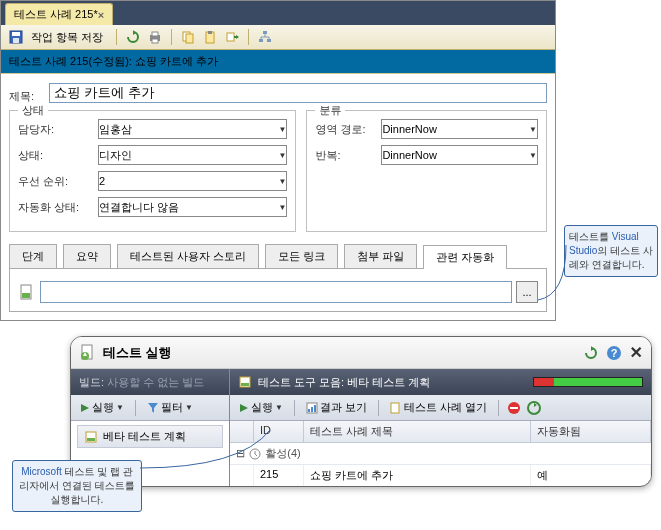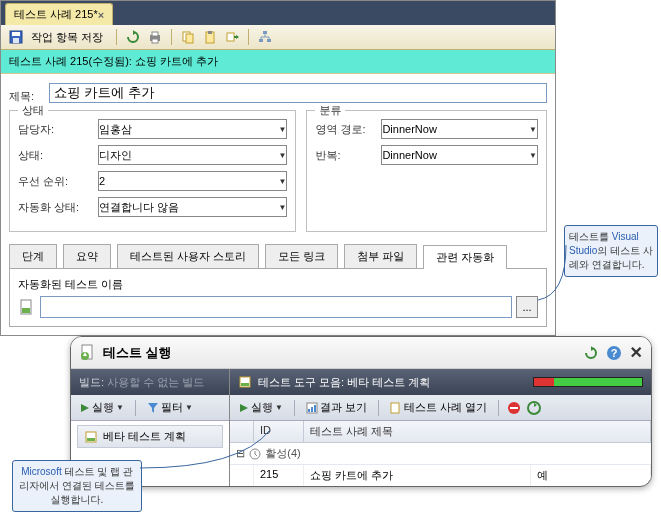--- a/index.html
+++ b/index.html
@@ -8,21 +8,21 @@
 .main-window { border: 1px solid #8a8a8a; width: 556px; background: #fff; }
 .tab-bar { background: #3b4a63; height: 24px; display: flex; align-items: flex-end; }
 .tab { background: #f5e9a8; border: 1px solid #c0b070; border-bottom: none; padding: 3px 8px; margin-left: 4px; display: flex; align-items: center; gap: 0; border-radius: 3px 3px 0 0; }
 .tab-close { cursor: pointer; color: #666; font-weight: bold; }
 
 .toolbar { background: linear-gradient(#f8f5e8, #ece5c8); border-bottom: 1px solid #c0b070; padding: 3px 6px; display: flex; align-items: center; gap: 4px; }
 .tb-btn { width: 18px; height: 18px; display: inline-flex; align-items: center; justify-content: center; cursor: pointer; }
 .tb-sep { width: 1px; height: 16px; background: #c0b070; margin: 0 3px; }
 .save-text { margin-left: 2px; margin-right: 6px; }
 
-.title-band { background: #5eead4; border-bottom: 1px solid #d0c890; padding: 4px 8px; }
+.title-band { background: #0369a1; border-bottom: 1px solid #d0c890; padding: 4px 8px; }
 
 .content { padding: 8px; background: #fff; }
 .row { display: flex; align-items: center; margin-bottom: 6px; }
 .lbl { width: 40px; color: #333; margin-top: 7px; }
 .txt-input { flex: 1; border: 1px solid #7a9ac0; padding: 2px 4px; height: 20px; background: #fff; }
 
 .two-col { display: flex; gap: 10px; }
 .panel { flex: 1; border: 1px solid #c0c0c0; padding: 8px; position: relative; }
 .panel-head { position: absolute; top: -8px; left: 8px; background: #fff; padding: 0 4px; color: #333; }
 .field-row { display: flex; align-items: center; margin-bottom: 6px; }
@@ -204,21 +204,20 @@
     <div class="sub-tabs">
       <div class="sub-tab">단계</div>
       <div class="sub-tab">요약</div>
       <div class="sub-tab">테스트된 사용자 스토리</div>
       <div class="sub-tab">모든 링크</div>
       <div class="sub-tab">첨부 파일</div>
       <div class="sub-tab active">관련 자동화</div>
     </div>
 
     <div class="auto-panel">
-      <div>자동화된 테스트 이름</div>
       <div class="auto-row">
         <span class="tb-btn">
             <svg width="16" height="16">
               <rect x="2" y="1" width="10" height="14" fill="#fff" stroke="#888"></rect>
               <rect x="3" y="9" width="8" height="5" fill="#6ab04c"></rect>
             </svg>
           </span>
         <div class="auto-input"></div>
         <div class="ellipsis-btn">
             <span>...</span>
@@ -346,20 +345,21 @@
             <svg width="14" height="14">
               <circle cx="7" cy="7" r="6" fill="none" stroke="#3a8a3a" stroke-width="2"></circle>
               <path d="M7 2 L10 4 L7 6 Z" fill="#3a8a3a"></path>
             </svg>
           </span>
       </div>
       <div class="grid-head">
         <div class="gh gh1"></div>
         <div class="gh gh2">ID</div>
         <div class="gh gh3">테스트 사례 제목</div>
+        <div class="gh gh4">자동화됨</div>
       </div>
       <div class="grid-group">
         <span>⊟</span>
         <svg width="12" height="12">
             <circle cx="6" cy="6" r="5" fill="none" stroke="#888"></circle>
             <path d="M6 3 L6 6 L8 8" stroke="#888" fill="none"></path>
           </svg>
         <span>활성(4)</span>
       </div>
       <div class="grid-row">

